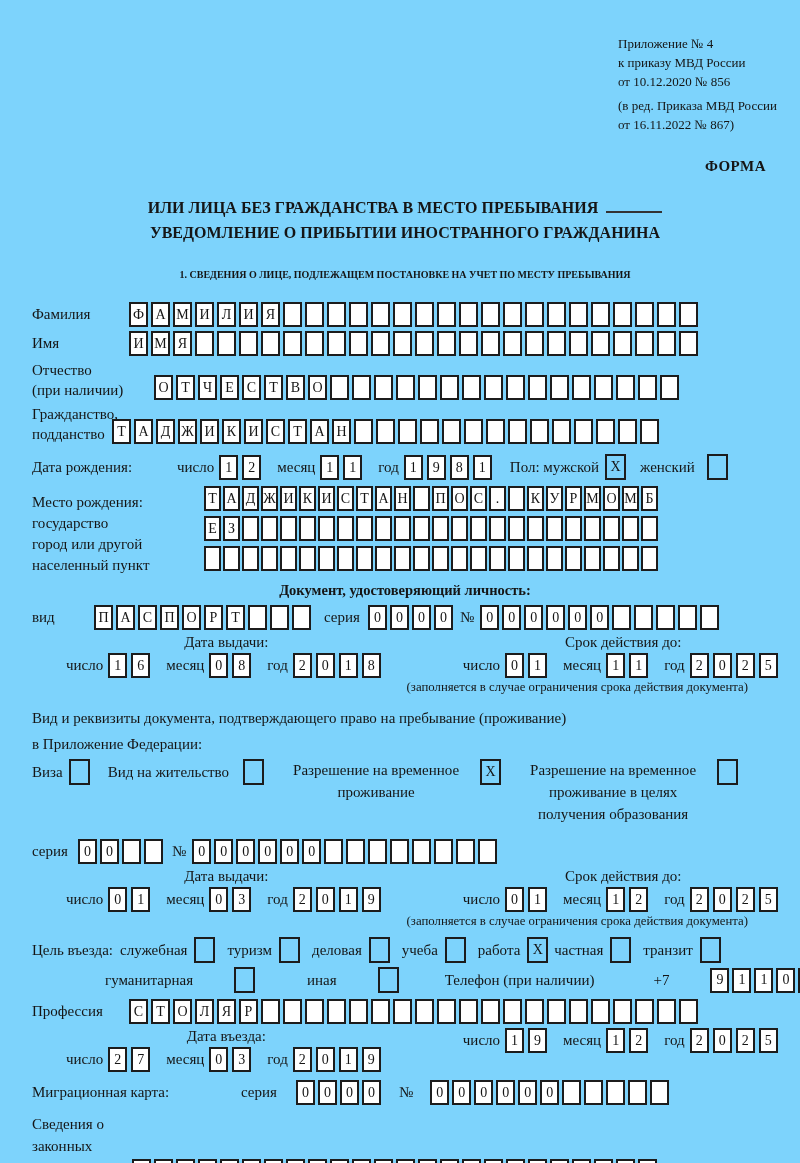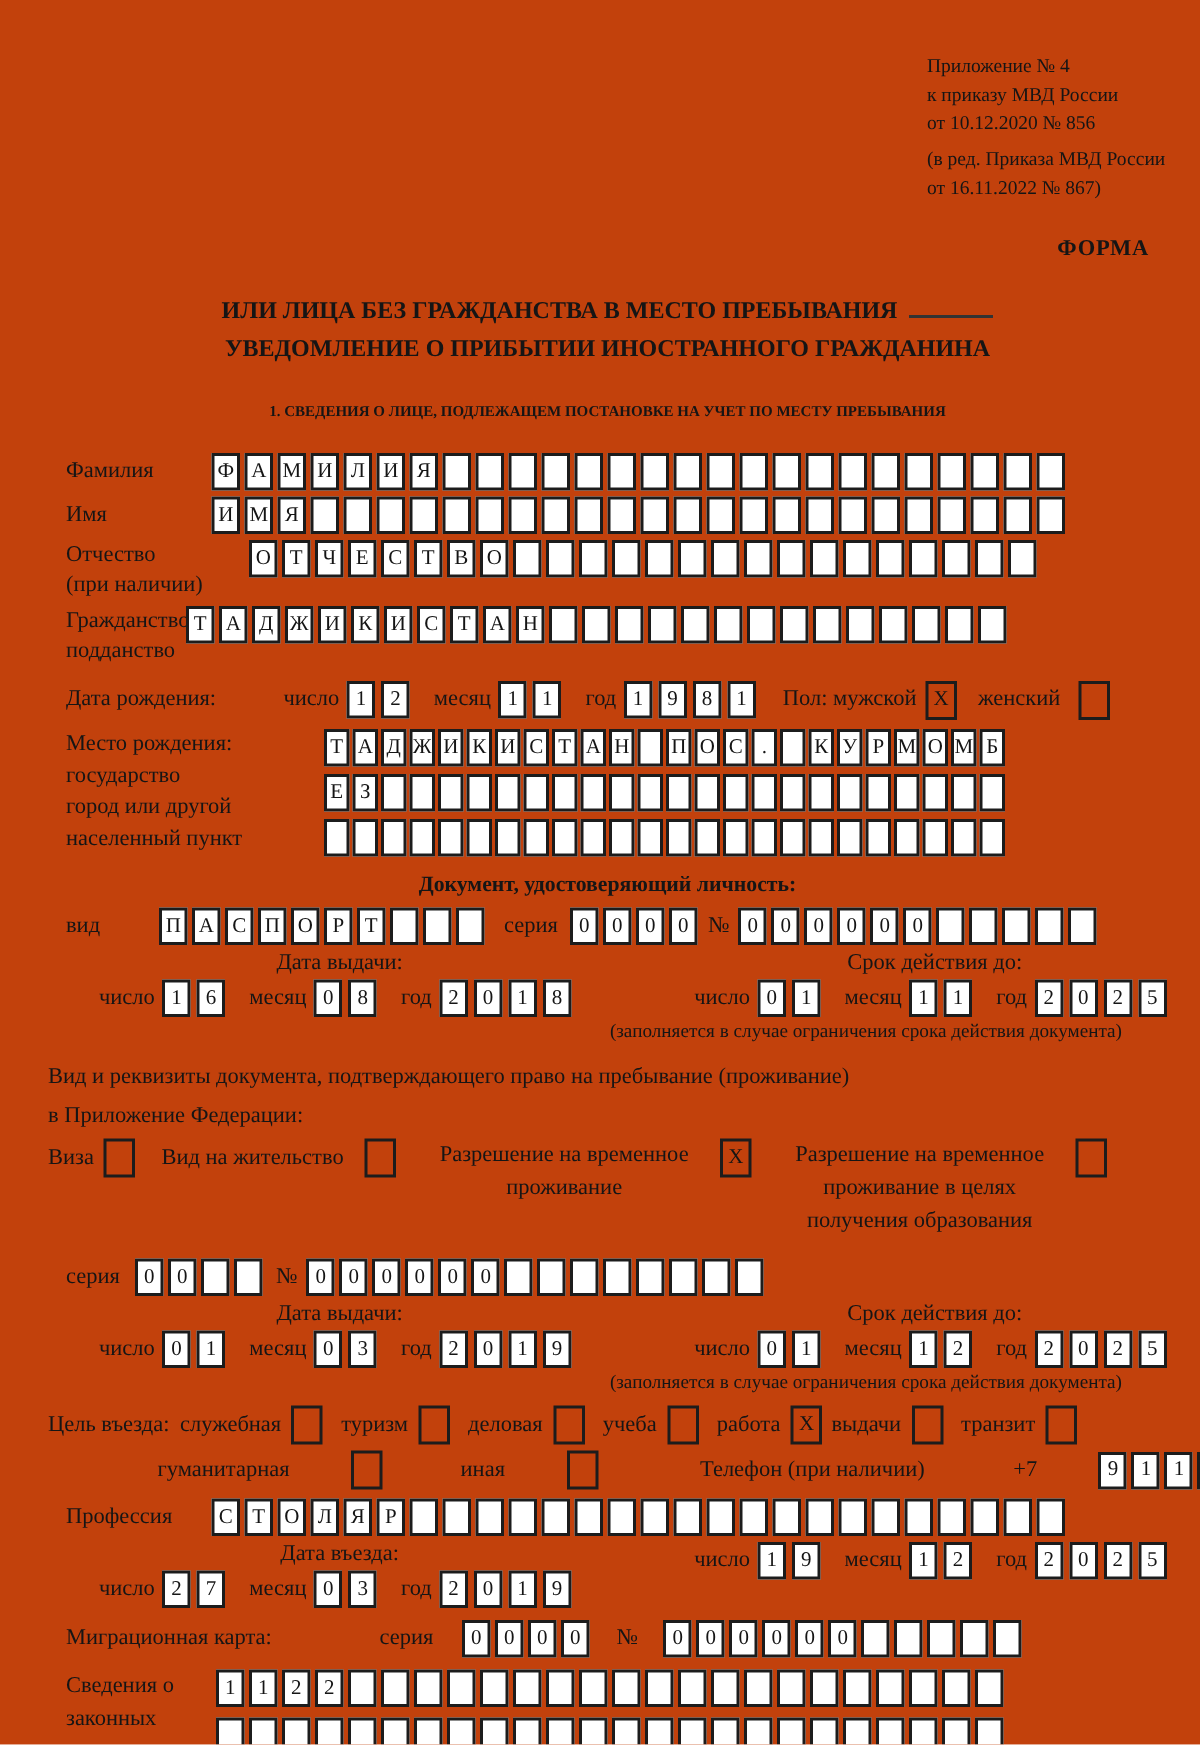--- a/index.html
+++ b/index.html
@@ -1,29 +1,29 @@
 <!DOCTYPE html>
 <html><head>
 <meta charset="utf-8">
 <style>
   html,body{margin:0;padding:0;background:#fff;}
   .page{
     width:800px;height:1163px;box-sizing:border-box;
     padding:34px 22px 10px 32px;overflow:hidden;
     font-family:"Liberation Serif","DejaVu Serif",serif;
-    font-size:15px;color:#151515;background:#c2410c;position:relative;
+    font-size:15px;color:#151515;background:#7dd3fc;position:relative;
   }
   .hdr{margin-left:586px;font-size:13px;line-height:19px;}
   .hdr .amend{margin-top:5px;}
   .forma{text-align:right;padding-right:12px;font-weight:bold;margin-top:24px;font-size:15px;letter-spacing:.5px;}
   .title{margin-top:20px;text-align:center;font-weight:bold;font-size:16px;line-height:25px;}
   .blank{display:inline-block;width:56px;height:13px;border-bottom:2px solid #333;margin-left:8px;}
   .sec-h{margin-top:24px;font-weight:bold;font-size:10px;text-align:center;white-space:nowrap;}
   .fields{margin-top:22px;}
-  .frow{display:flex;align-items:flex-start;margin-bottom:4px;margin-left:12px;}
+  .frow{display:flex;align-items:flex-end;margin-bottom:4px;}
   .lbl{flex:none;line-height:25px;}
   .lbl2{flex:none;line-height:20px;}
   .cells{display:flex;flex:none;}
   .cell{
     box-sizing:border-box;flex:none;width:19px;height:25px;margin-right:3px;
     border:2px solid #1c1c1c;display:inline-flex;align-items:center;justify-content:center;
     font-size:14px;background:#fff;
   }
   .tight .cell{width:17px;margin-right:2px;}
   .dg{display:flex;align-items:center;flex:none;}
@@ -507,32 +507,32 @@
       <span class="pl">служебная</span>
       <span class="cb"></span>
       <span class="pl">туризм</span>
       <span class="cb"></span>
       <span class="pl">деловая</span>
       <span class="cb"></span>
       <span class="pl">учеба</span>
       <span class="cb"></span>
       <span class="pl">работа</span>
       <span class="cb" style="margin-right:6px;">X</span>
-      <span class="pl">выдачи</span>
+      <span class="pl">частная</span>
       <span class="cb"></span>
       <span class="pl">транзит</span>
       <span class="cb"></span>
     </div>
 
     <div class="purp" style="margin-top:4px;margin-left:73px;gap:34px;">
       <span class="pl">гуманитарная</span>
       <span class="cb"></span>
       <span class="pl" style="margin-left:6px;">иная</span>
       <span class="cb"></span>
-      <span class="pl" style="margin-left:22px;">Телефон (при наличии)</span>
+      <span class="pl" style="">Телефон (при наличии)</span>
       <span class="pl" style="margin-left:18px;">+7</span>
       <span class="cells">
           <span class="cell">9</span>
           <span class="cell">1</span>
           <span class="cell">1</span>
           <span class="cell">0</span>
           <span class="cell">0</span>
           <span class="cell">0</span>
           <span class="cell">0</span>
           <span class="cell">0</span>

